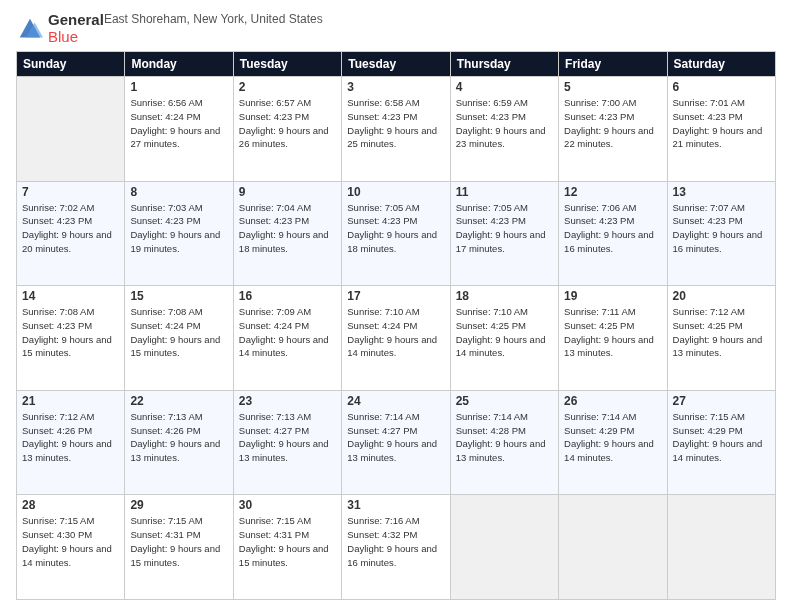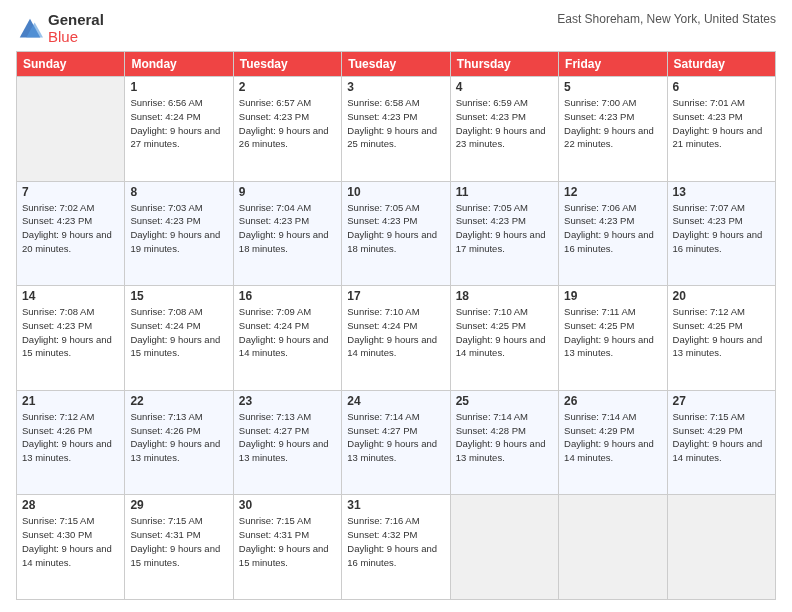--- a/index.html
+++ b/index.html
@@ -13,21 +13,21 @@
     .page {
       width: 792px;
       height: 612px;
       padding: 12px 16px;
       display: flex;
       flex-direction: column;
     }
     .header {
       display: flex;
       align-items: flex-start;
-      justify-content: space-between;
+      justify-content: flex-start;
       margin-bottom: 6px;
     }
     .logo {
       display: flex;
       align-items: center;
       gap: 4px;
     }
     .logo-text {
       display: flex;
       flex-direction: column;
@@ -60,21 +60,21 @@
       font-size: 12px;
       color: #555;
     }
     .calendar {
       width: 100%;
       border-collapse: collapse;
       flex: 1;
       table-layout: fixed;
     }
     .calendar th {
-      background: #ef4444;
+      background: #0f172a;
       color: #fff;
       font-size: 12px;
       font-weight: bold;
       text-align: left;
       padding: 5px 6px;
       border: 1px solid #ccc;
     }
     .calendar td {
       vertical-align: top;
       border: 1px solid #ccc;

